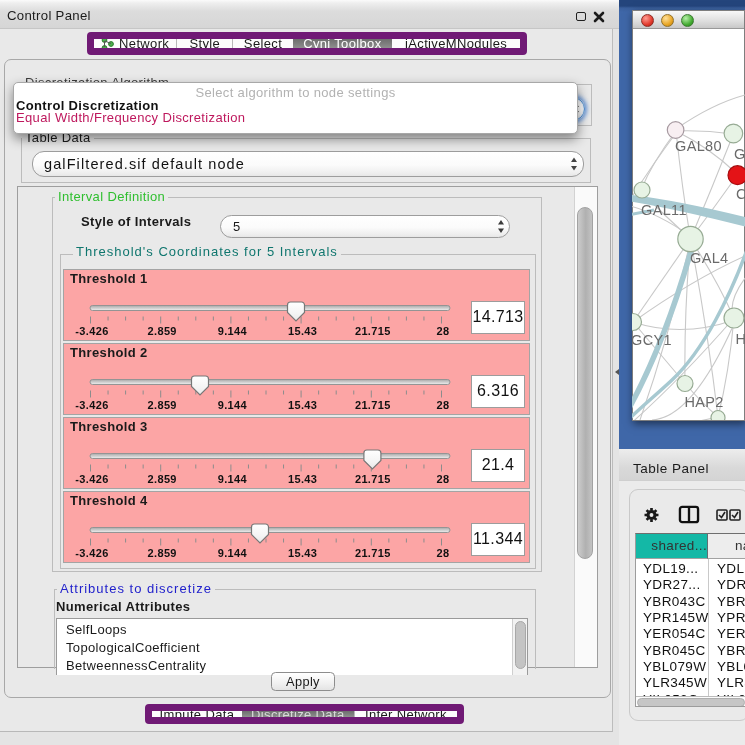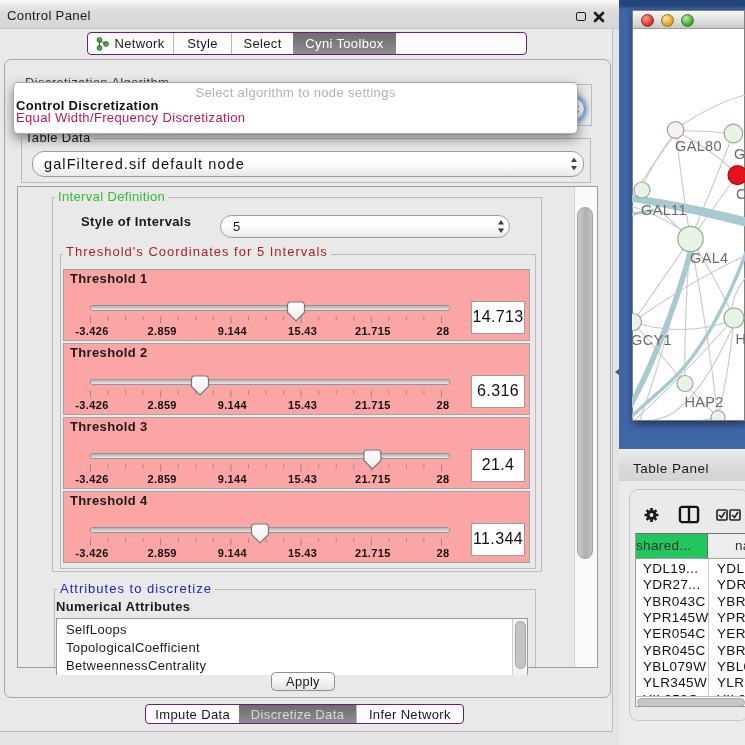--- a/index.html
+++ b/index.html
@@ -2,21 +2,21 @@
 <html><head><meta charset="utf-8"><style>
 *{margin:0;padding:0;box-sizing:border-box}
 html,body{width:745px;height:745px;overflow:hidden}
 body{font-family:"Liberation Sans",sans-serif;background:#e4e4e4;position:relative;font-size:13px;color:#1a1a1a;letter-spacing:0.35px}
 .a{position:absolute}
 .etch{border:1px solid #bcbcbc}
 .combo{border:1px solid #9d9d9d;border-radius:12px;background:linear-gradient(180deg,#ffffff 0%,#fbfbfb 55%,#ededed 90%,#e6e6e6 100%)}
 .gtitle{background:#e9e9e9;padding:0 3px;line-height:13px}
 .thp{border:1px solid #a4a4a4;background:#fca5a5}
 .vbox{background:#fff;border:1px solid #9c9c9c;font-size:16px;text-align:center;line-height:30px;color:#111}
-.tabbar{display:flex;background:#fcfcfc;border:1px solid #701a75;border-radius:4px;overflow:hidden;font-size:13px}
+.tabbar{display:flex;background:#fcfcfc;border:7px solid #701a75;border-radius:4px;overflow:hidden;font-size:13px}
 .tab{height:100%;display:flex;align-items:center;justify-content:center;white-space:nowrap}
 .tabsep{border-left:1px solid #b9b9b9}
 .tabsel{background:linear-gradient(180deg,#6e6e6e,#7d7d7d 50%,#8f8f8f);color:#fff}
 </style></head><body>
 
 <div class="a" style="left:0;top:0;width:613px;height:732px;background:#e9e9e9;border-right:1px solid #bcbcbc;border-bottom:1px solid #b8b8b8"></div>
 
 <div class="a" style="left:0;top:0;width:619px;height:29px;background:linear-gradient(180deg,#fbfbfb 0%,#efefef 10%,#dcdcdc 40%,#d6d6d6 100%);border-bottom:1px solid #c6c6c6"></div>
 <div class="a" style="left:7px;top:8px;font-size:13.2px;letter-spacing:0.3px;color:#1b1b1b">Control Panel</div>
 <div class="a" style="left:576px;top:12px;width:10px;height:9px;border:1.6px solid #1f1f1f;border-radius:2px"></div>
@@ -27,20 +27,21 @@
 <div class="a tabbar" style="left:87px;top:32px;width:440px;height:23px">
  <div class="tab" style="width:85px"><svg width="13" height="14" style="margin-right:5px">
         <circle cx="3.5" cy="3" r="2.4" fill="#4cae4c" stroke="#2c7a2c" stroke-width="1"></circle>
         <circle cx="3.5" cy="11" r="2.4" fill="#4cae4c" stroke="#2c7a2c" stroke-width="1"></circle>
         <circle cx="10" cy="7" r="2.4" fill="#4cae4c" stroke="#2c7a2c" stroke-width="1"></circle>
         <path d="M3.5 4 L3.5 10 M4 4 L10 6.5" stroke="#555" stroke-width="1"></path>
       </svg>Network</div>
  <div class="tab tabsep" style="width:58px">Style</div>
  <div class="tab tabsep" style="width:62px">Select</div>
  <div class="tab tabsel" style="width:103px">Cyni Toolbox</div>
+ <div class="tab" style="width:132px">jActiveMNodules</div>
 </div>
 
 <div class="a" style="left:4px;top:59px;width:607px;height:639px;border:1px solid #a8a8a8;border-radius:7px;background:#e9e9e9"></div>
 
 <div class="a" style="left:25px;top:75px;color:#3c3c3c">Discretization Algorithm</div>
 <div class="a etch" style="left:21px;top:84px;width:571px;height:42px"></div>
 <div class="a combo" style="left:32px;top:97px;width:553px;height:24px;border-color:#4e8fd2;box-shadow:0 0 4px 2px rgba(70,130,215,.8), inset 0 0 2px rgba(70,130,215,.5)"></div>
 <svg class="a" style="left:572px;top:102px" width="8" height="14">
     <path d="M4 0.5 L7 5 H1 z" fill="#444"></path>
     <path d="M4 13.5 L1 9 H7 z" fill="#444"></path>
@@ -63,21 +64,21 @@
 <div class="a etch" style="left:52px;top:197px;width:490px;height:375px"></div>
 <div class="a gtitle" style="left:55px;top:190px;color:#2fbf2f">Interval Definition</div>
 <div class="a" style="left:81px;top:214px;font-weight:bold">Style of Intervals</div>
 <div class="a combo" style="left:220px;top:215px;width:290px;height:23px;line-height:21px;padding-left:12px">5</div>
 <svg class="a" style="left:497px;top:219px" width="8" height="15">
     <path d="M4 1 L7 5.5 H1 z" fill="#3a3a3a"></path>
     <path d="M4 14 L1 9.5 H7 z" fill="#3a3a3a"></path>
   </svg>
 
 <div class="a etch" style="left:60px;top:254px;width:476px;height:315px"></div>
-<div class="a gtitle" style="left:63px;top:245px;color:#b91c1c;letter-spacing:1px">Threshold's Coordinates for 5 Intervals</div>
+<div class="a gtitle" style="left:73px;top:245px;color:#0f766e;letter-spacing:1px">Threshold's Coordinates for 5 Intervals</div>
 
 <svg width="0" height="0" style="position:absolute">
     <defs>
 <linearGradient id="tg" x1="0" y1="0" x2="0" y2="1">
         <stop offset="0" stop-color="#a8a8a8"></stop>
         <stop offset="0.5" stop-color="#cdcdcd"></stop>
         <stop offset="1" stop-color="#efefef"></stop>
       </linearGradient>
 <linearGradient id="th" x1="0" y1="0" x2="0" y2="1">
         <stop offset="0" stop-color="#ffffff"></stop>
@@ -338,21 +339,21 @@
   <path d="M12 2 V19" stroke="#111" stroke-width="2.6"></path>
 </svg>
 <svg class="a" style="left:716px;top:509px" width="26" height="13" viewBox="0 0 26 13">
   <rect x="1" y="1" width="10" height="10" rx="1" fill="none" stroke="#222" stroke-width="1.6"></rect>
   <path d="M3 6 L5.5 8.5 L9 3" stroke="#222" stroke-width="1.6" fill="none"></path>
   <rect x="14" y="1" width="10" height="10" rx="1" fill="none" stroke="#222" stroke-width="1.6"></rect>
   <path d="M16 6 L18.5 8.5 L22 3" stroke="#222" stroke-width="1.6" fill="none"></path>
 </svg>
 
 <div class="a" style="left:635px;top:533px;width:110px;height:174px;background:#fff;border:1px solid #9c9c9c;border-top:1px solid #6e6e6e;border-right:none;overflow:hidden;font-size:13.5px">
-  <div class="a" style="left:0;top:0;width:72px;height:25px;background:#22c55e;border-right:1.5px solid #5f6e73;border-bottom:1px solid #a2a2a2;text-align:left;line-height:24px;color:#333">shared...</div>
+  <div class="a" style="left:0;top:0;width:72px;height:25px;background:#14b8a6;border-right:1.5px solid #5f6e73;border-bottom:1px solid #a2a2a2;text-align:right;line-height:24px;color:#333">shared...</div>
   <div class="a" style="left:72px;top:0;width:38px;height:25px;background:#ededed;border-bottom:1px solid #a2a2a2;padding-left:27px;line-height:24px;color:#333">na</div>
   <div class="a" style="left:72px;top:25px;width:1px;height:137px;background:#c9c9c9"></div>
   <div class="a" style="left:7px;top:27px;line-height:16.35px;white-space:pre;color:#111">YDL19...
 YDR27...
 YBR043C
 YPR145W
 YER054C
 YBR045C
 YBL079W
 YLR345W

